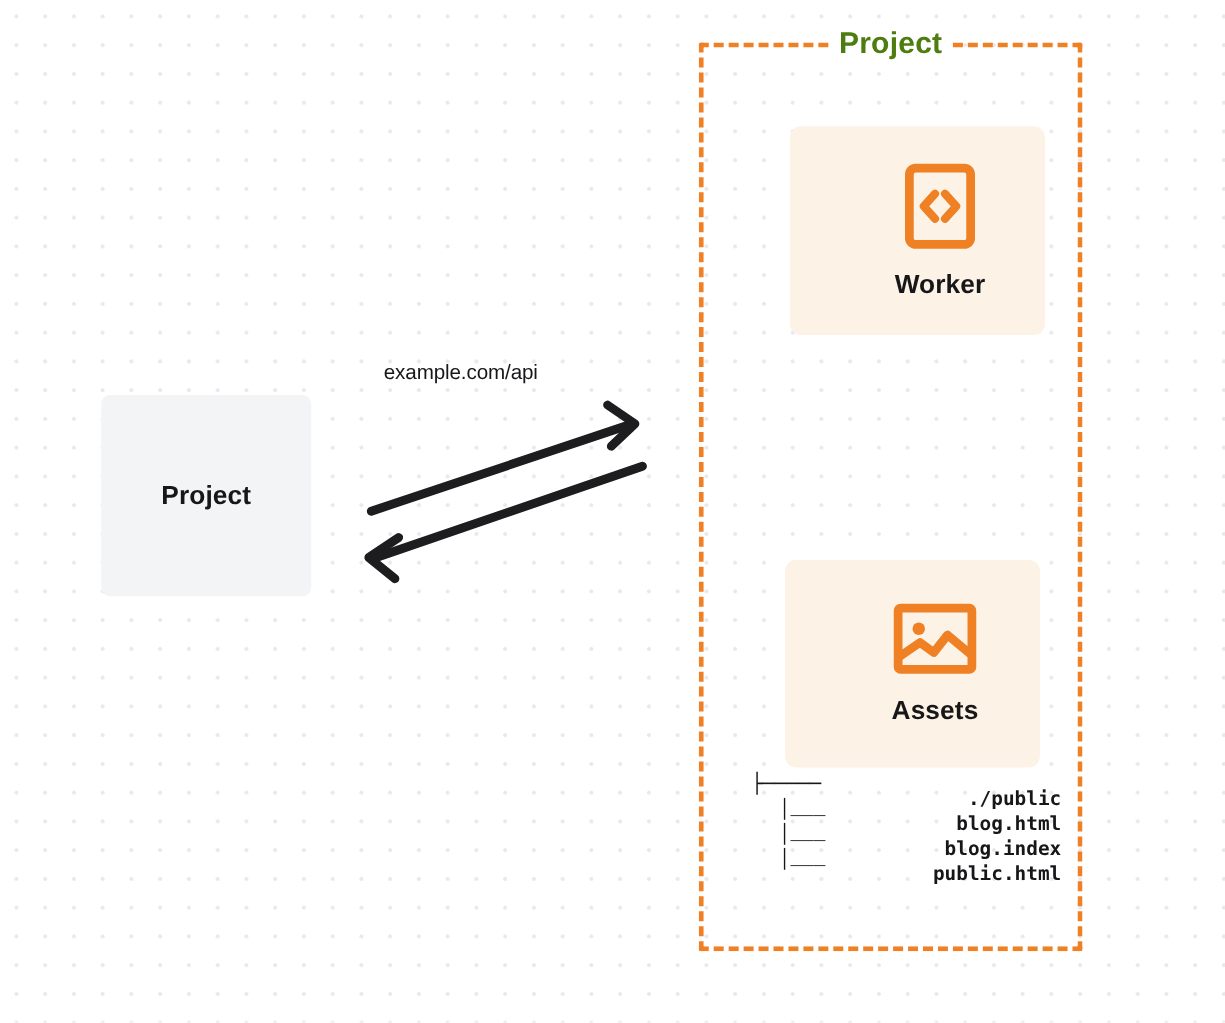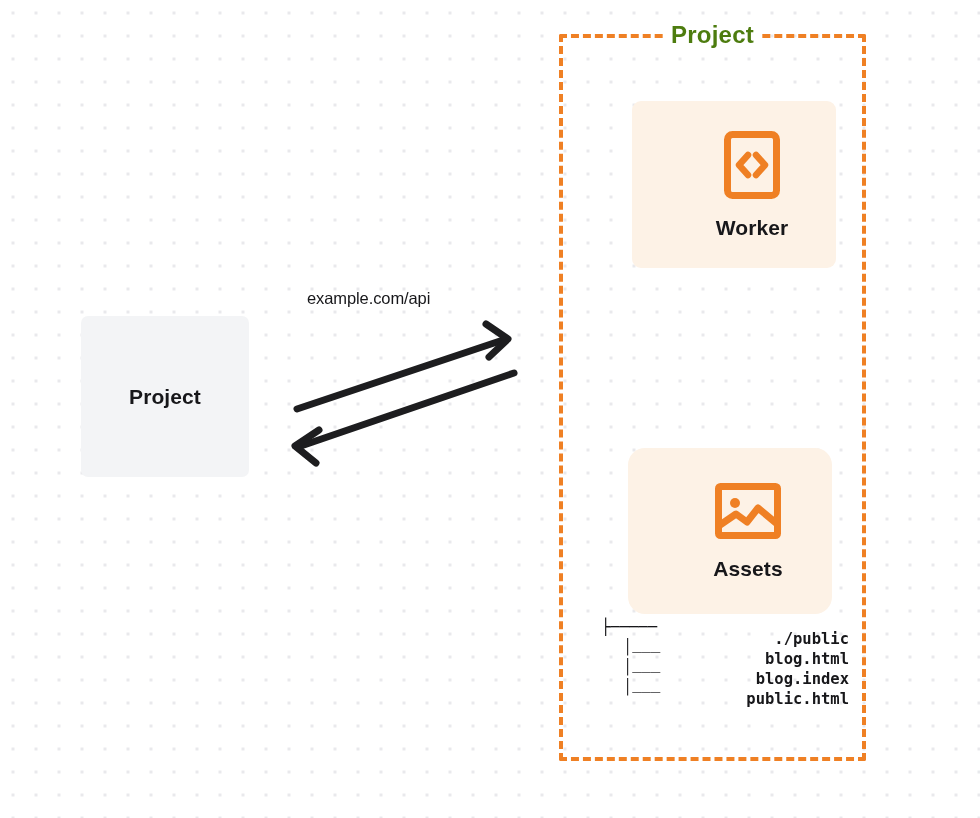--- a/index.html
+++ b/index.html
@@ -126,21 +126,20 @@
     width: 168px;
     height: 167px;
   }
   #worker-card .card-icon { margin-bottom: 16px; }
 
   #assets-card {
     left: 69px;
     top: 414px;
     width: 168px;
     height: 166px;
-    border-radius: 17px;
   }
   #assets-card .card-icon { margin-bottom: 16px; }
 
   
   #asset-tree {
     position: absolute;
     left: 42px;
     top: 583px;
     width: 248px;
     font-family: "DejaVu Sans Mono", "Liberation Mono", monospace;

